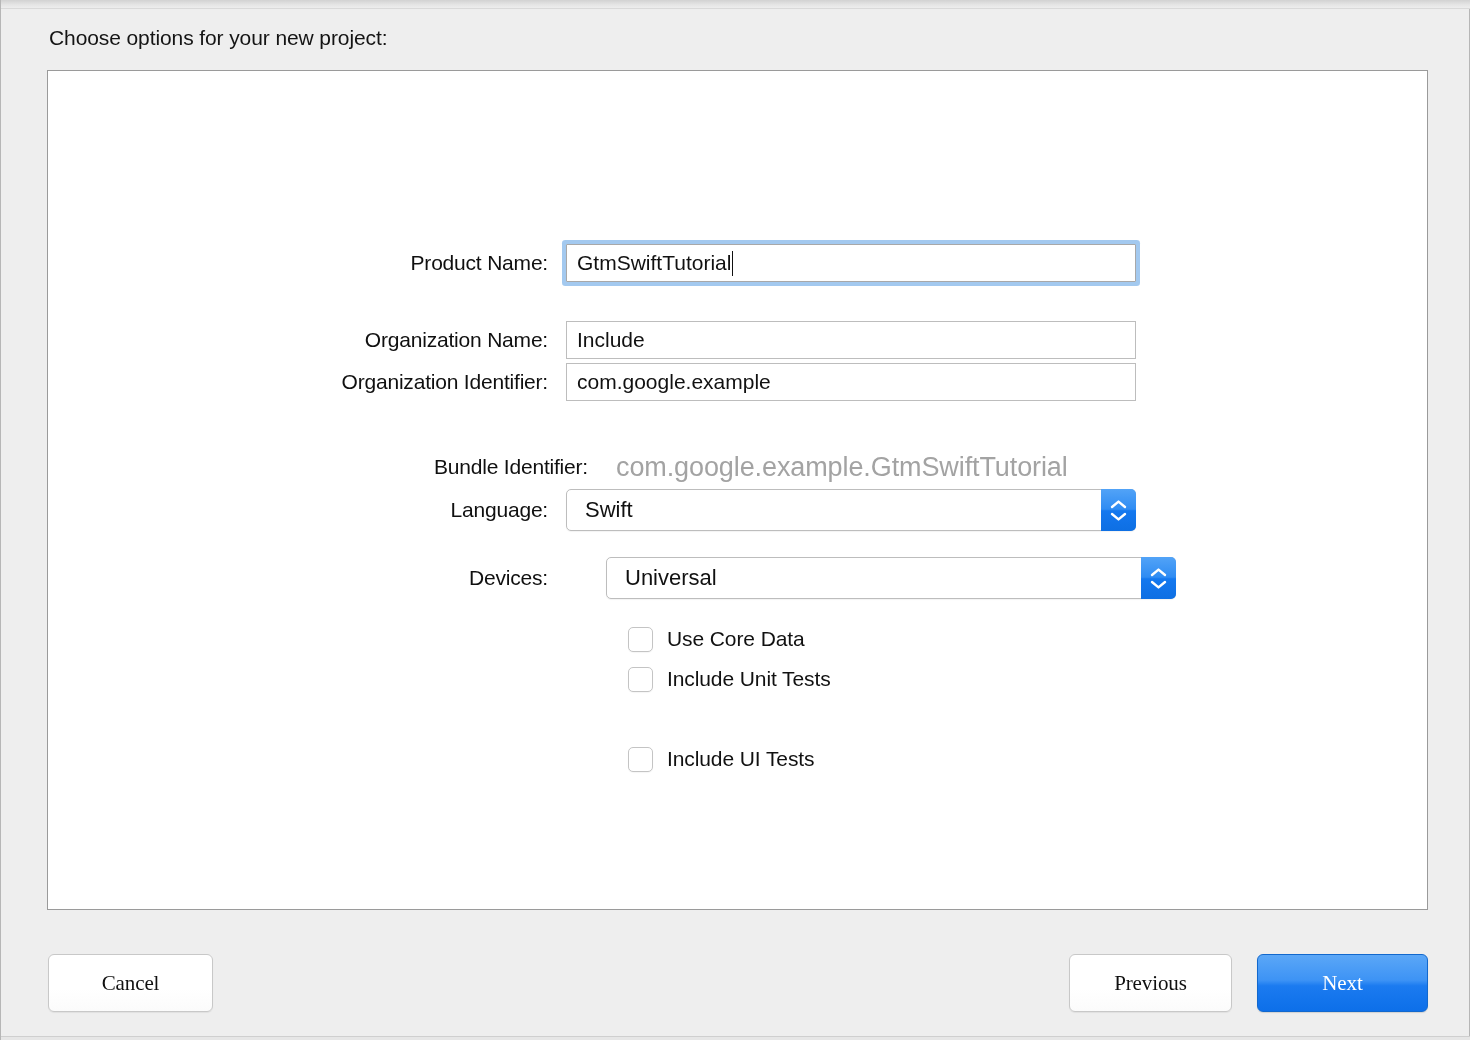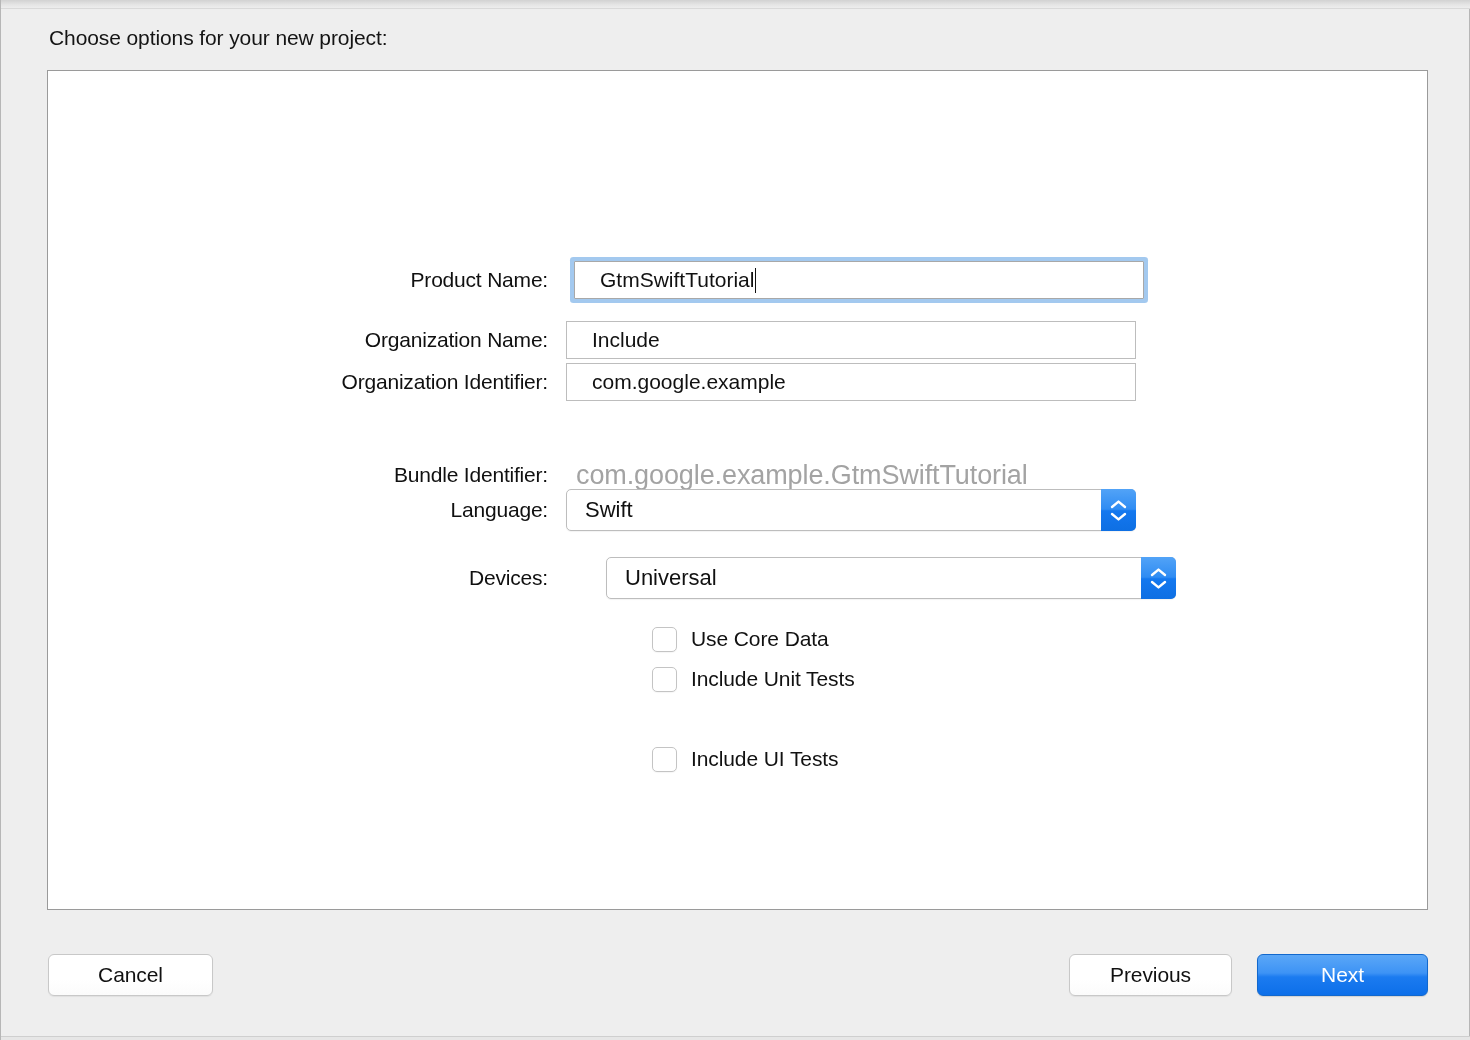--- a/index.html
+++ b/index.html
@@ -66,21 +66,21 @@
     white-space: nowrap;
   }
 
   .field {
     width: 570px;
     height: 38px;
     background: #ffffff;
     border: 1px solid #bdbdbd;
     display: flex;
     align-items: center;
-    padding: 0 5px 0 25px;
+    padding: 0 5px 0 10px;
     font-size: 21px;
     color: #111111;
     position: relative;
   }
   .field.focused {
     border: 1px solid #a8a8a8;
     box-shadow: 0 0 0 4px #a3c9ef;
     border-radius: 1px;
   }
   .caret {
@@ -124,21 +124,21 @@
     flex-direction: column;
     align-items: center;
     justify-content: center;
     gap: 3px;
   }
   .chev { display: block; }
 
   
   .check-row {
     position: absolute;
-    left: 604px;
+    left: 580px;
     display: flex;
     align-items: center;
     height: 30px;
   }
   .checkbox {
     width: 25px; height: 25px;
     background: #ffffff;
     border: 1px solid #c4c4c4;
     border-radius: 5px;
     box-shadow: 0 1px 1px rgba(0,0,0,0.04);
@@ -148,27 +148,28 @@
     margin-left: 14px;
     font-size: 21px;
     color: #111111;
     letter-spacing: -0.1px;
     white-space: nowrap;
   }
 
   
   .btn {
     position: absolute;
-    height: 42px;
+    height: 58px;
     border-radius: 6px;
     display: flex;
     align-items: center;
     justify-content: center;
     font-size: 21px;
     letter-spacing: -0.1px;
+    font-family: Liberation Serif, serif;
   }
   .btn-plain {
     background: linear-gradient(to bottom, #ffffff 0%, #ffffff 60%, #fbfbfb 100%);
     border: 1px solid #c8c8c8;
     color: #111111;
     box-shadow: 0 1px 1px rgba(0,0,0,0.06);
   }
   .btn-primary {
     background: linear-gradient(to bottom, #5ba7f7 0%, #3d93f5 45%, #1b7bf0 55%, #0d6fe9 100%);
     border: 1px solid #1268cd;
@@ -192,21 +193,21 @@
 
 <div class="window">
 
   <div class="titlebar"></div>
 
   <div class="prompt">Choose options for your new project:</div>
 
   <div class="panel">
     <div class="form">
 
-      <div class="row" style="top:189px;gap:8px;">
+      <div class="row" style="top:172px;">
         <div class="row-label">Product Name:</div>
         <div class="field focused">
           <span>GtmSwiftTutorial</span>
             <span class="caret"></span>
         </div>
       </div>
 
       <div class="row" style="top:249px;">
         <div class="row-label">Organization Name:</div>
         <div class="field">
@@ -214,21 +215,21 @@
         </div>
       </div>
 
       <div class="row" style="top:291px;">
         <div class="row-label">Organization Identifier:</div>
         <div class="field">
           <span>com.google.example</span>
         </div>
       </div>
 
-      <div class="row" style="top:384px;">
+      <div class="row" style="top:376px;margin-left:40px;">
         <div class="row-label">Bundle Identifier:</div>
         <div class="static-value">com.google.example.GtmSwiftTutorial</div>
       </div>
 
       <div class="row" style="top:419px;">
         <div class="row-label">Language:</div>
         <div class="popup">
           <span>Swift</span>
           <span class="stepper">
             <svg class="chev" width="17" height="9" viewBox="0 0 17 9" aria-hidden="true">

